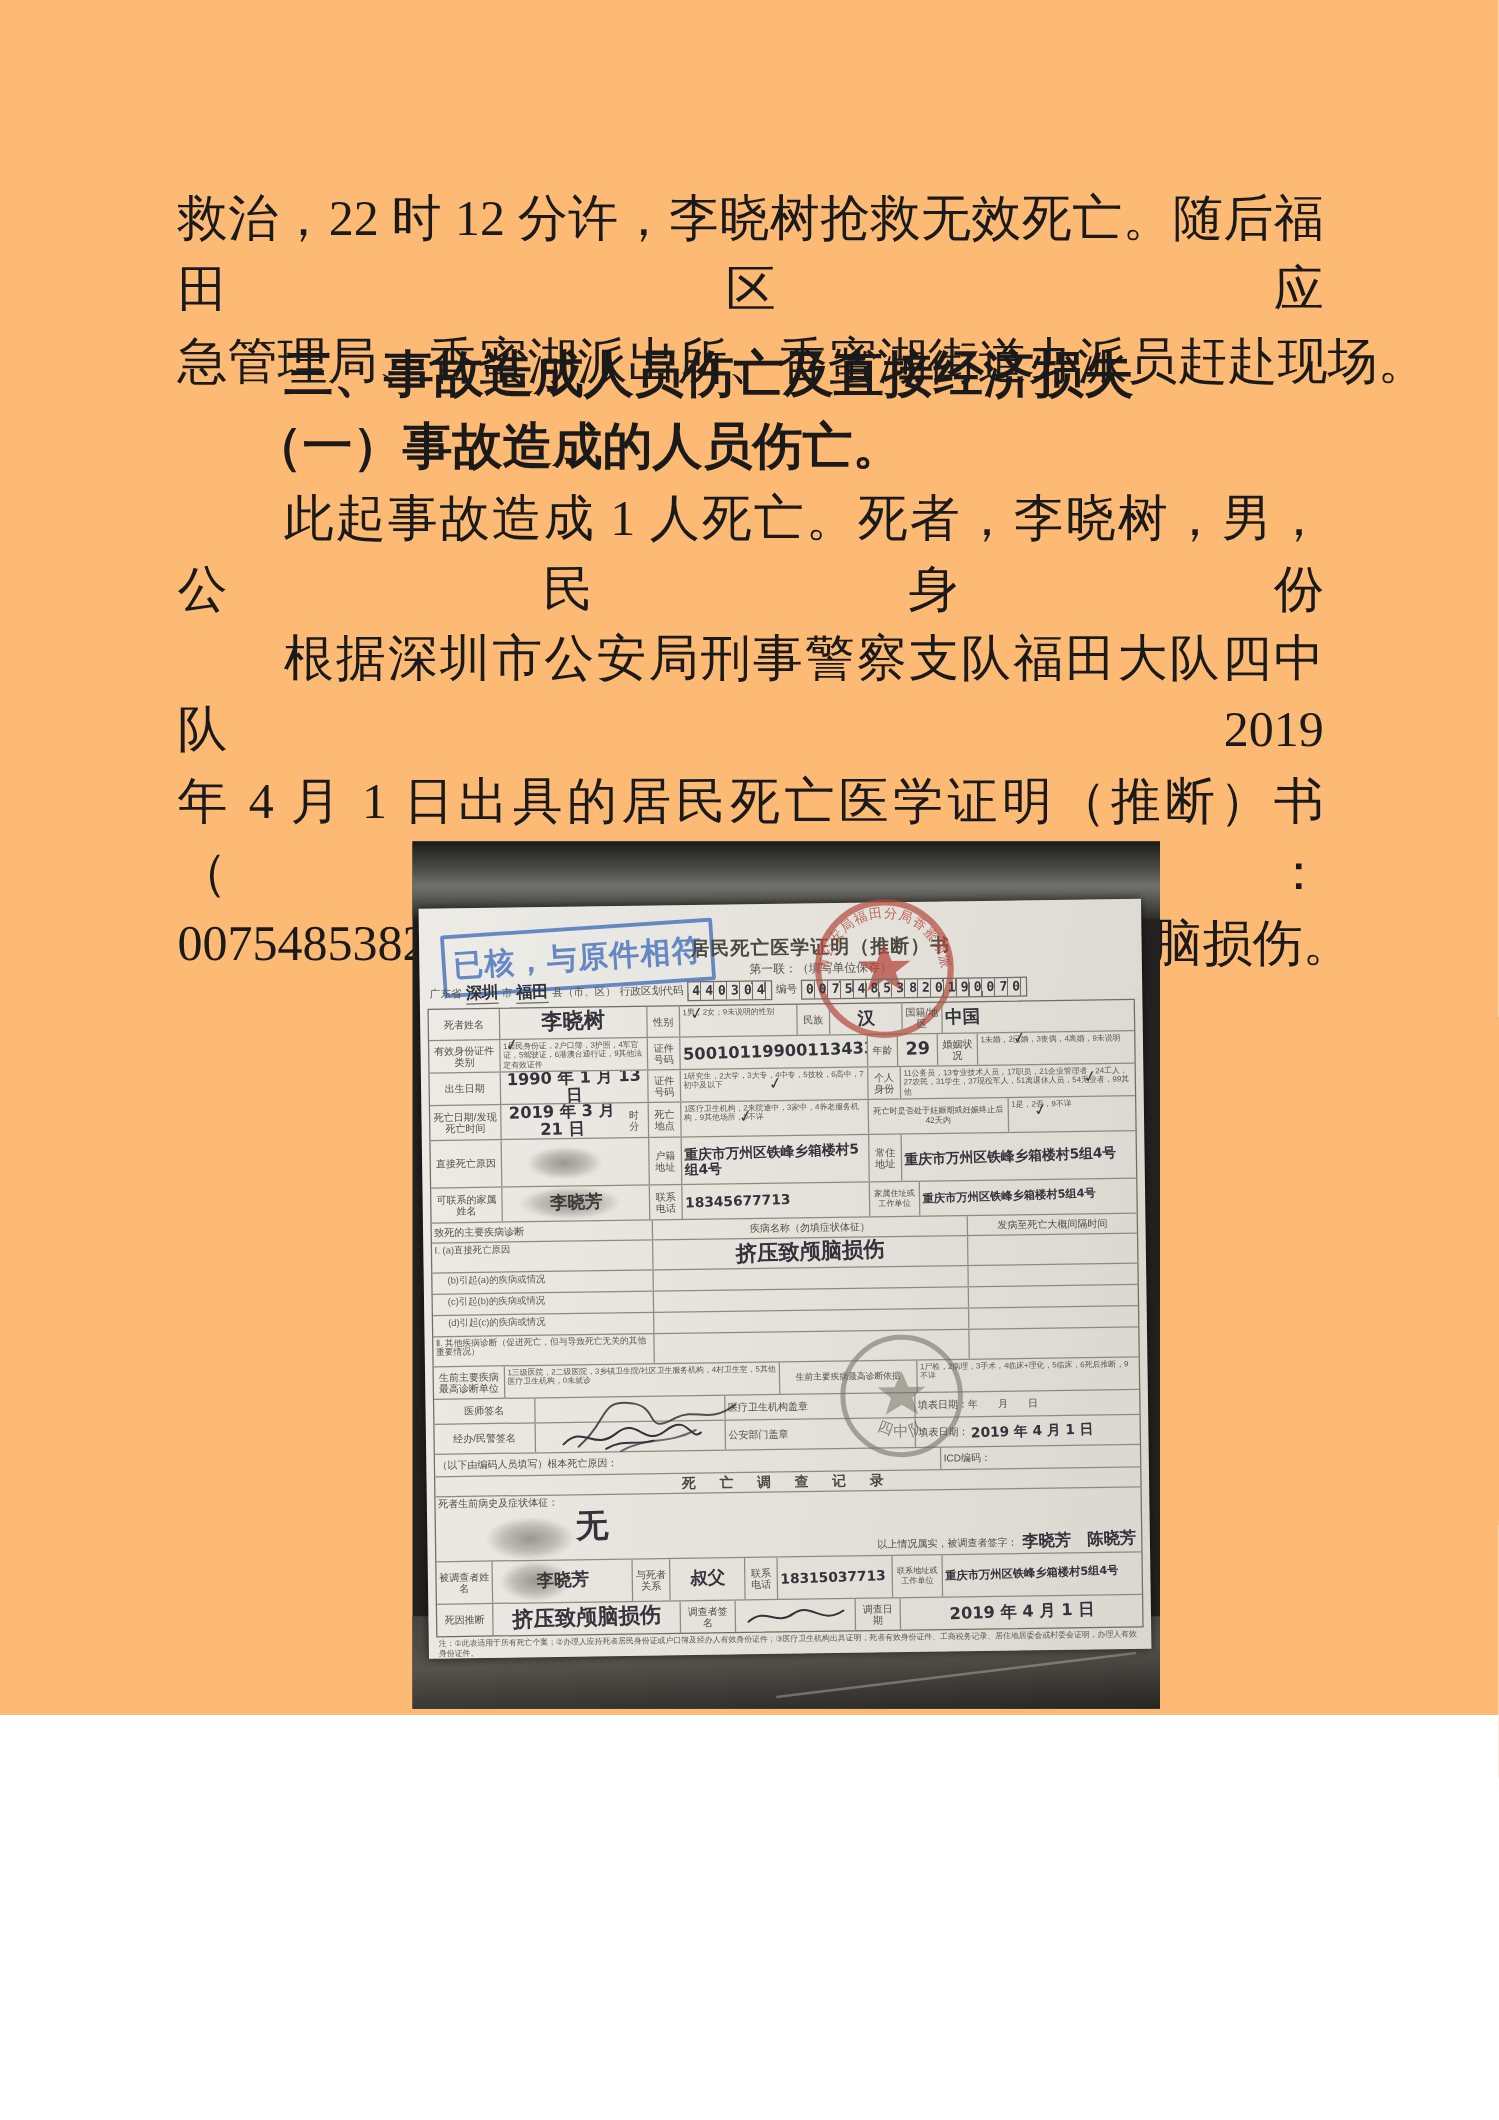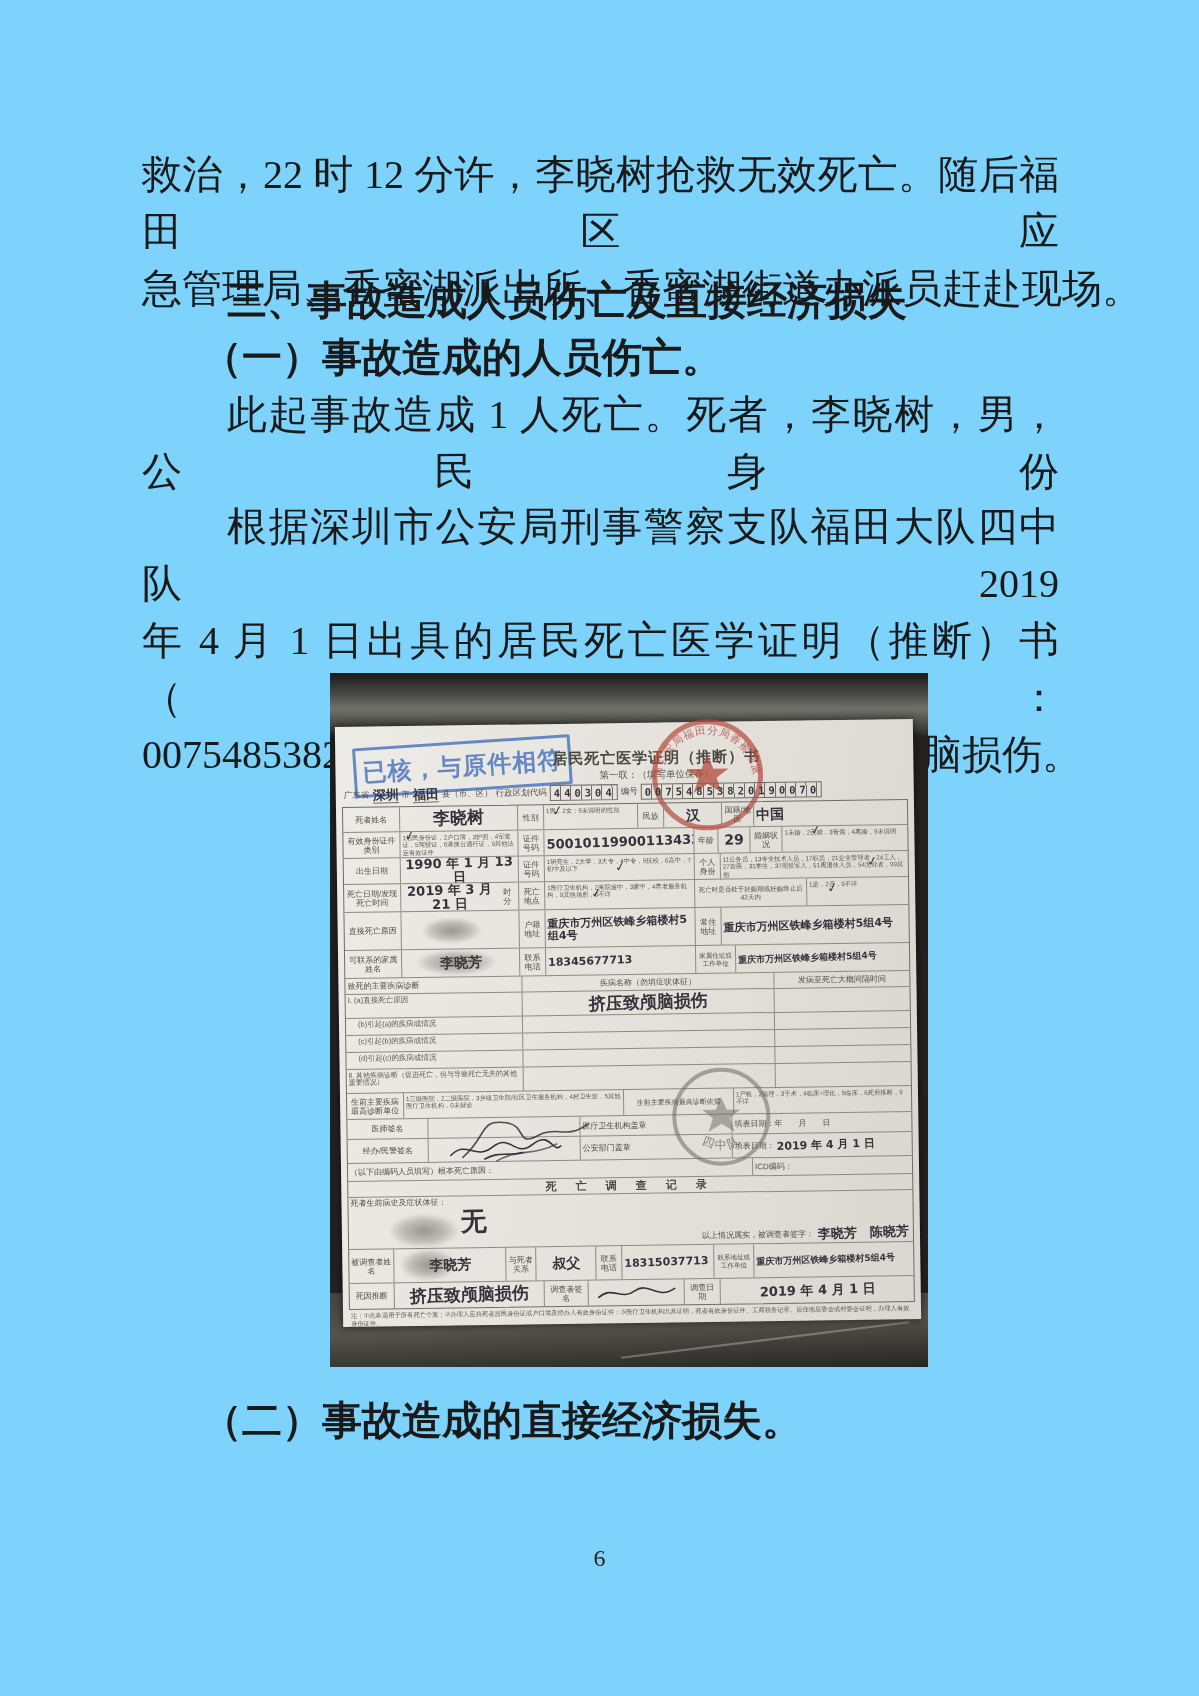--- a/index.html
+++ b/index.html
@@ -1,16 +1,16 @@
 <!DOCTYPE html>
 <html><head>
 <meta charset="utf-8">
 <style>
   html,body{margin:0;padding:0;background:#ffffff;}
-  .page{position:relative;width:1199px;height:1696px;background:#7dd3fc;overflow:hidden;
+  .page{position:relative;width:1199px;height:1372px;background:#fdba74;overflow:hidden;
         font-family:"Liberation Serif","DejaVu Serif",serif;color:#1a1a1a;}
   
   .blk{position:absolute;left:142px;width:917px;}
   .ln{font-size:40px;line-height:57px;white-space:nowrap;text-align:left;}
   .jl{white-space:normal;text-align:justify;text-align-last:justify;}
   .ind{text-indent:85px;}
   .ind2{text-indent:60px;}
   .hd{font-family:"Liberation Sans","DejaVu Sans",sans-serif;font-weight:bold;font-size:40px;line-height:57px;}
   .pgnum{position:absolute;top:1545px;left:0;width:1199px;text-align:center;font-size:24px;color:#222;}
   

